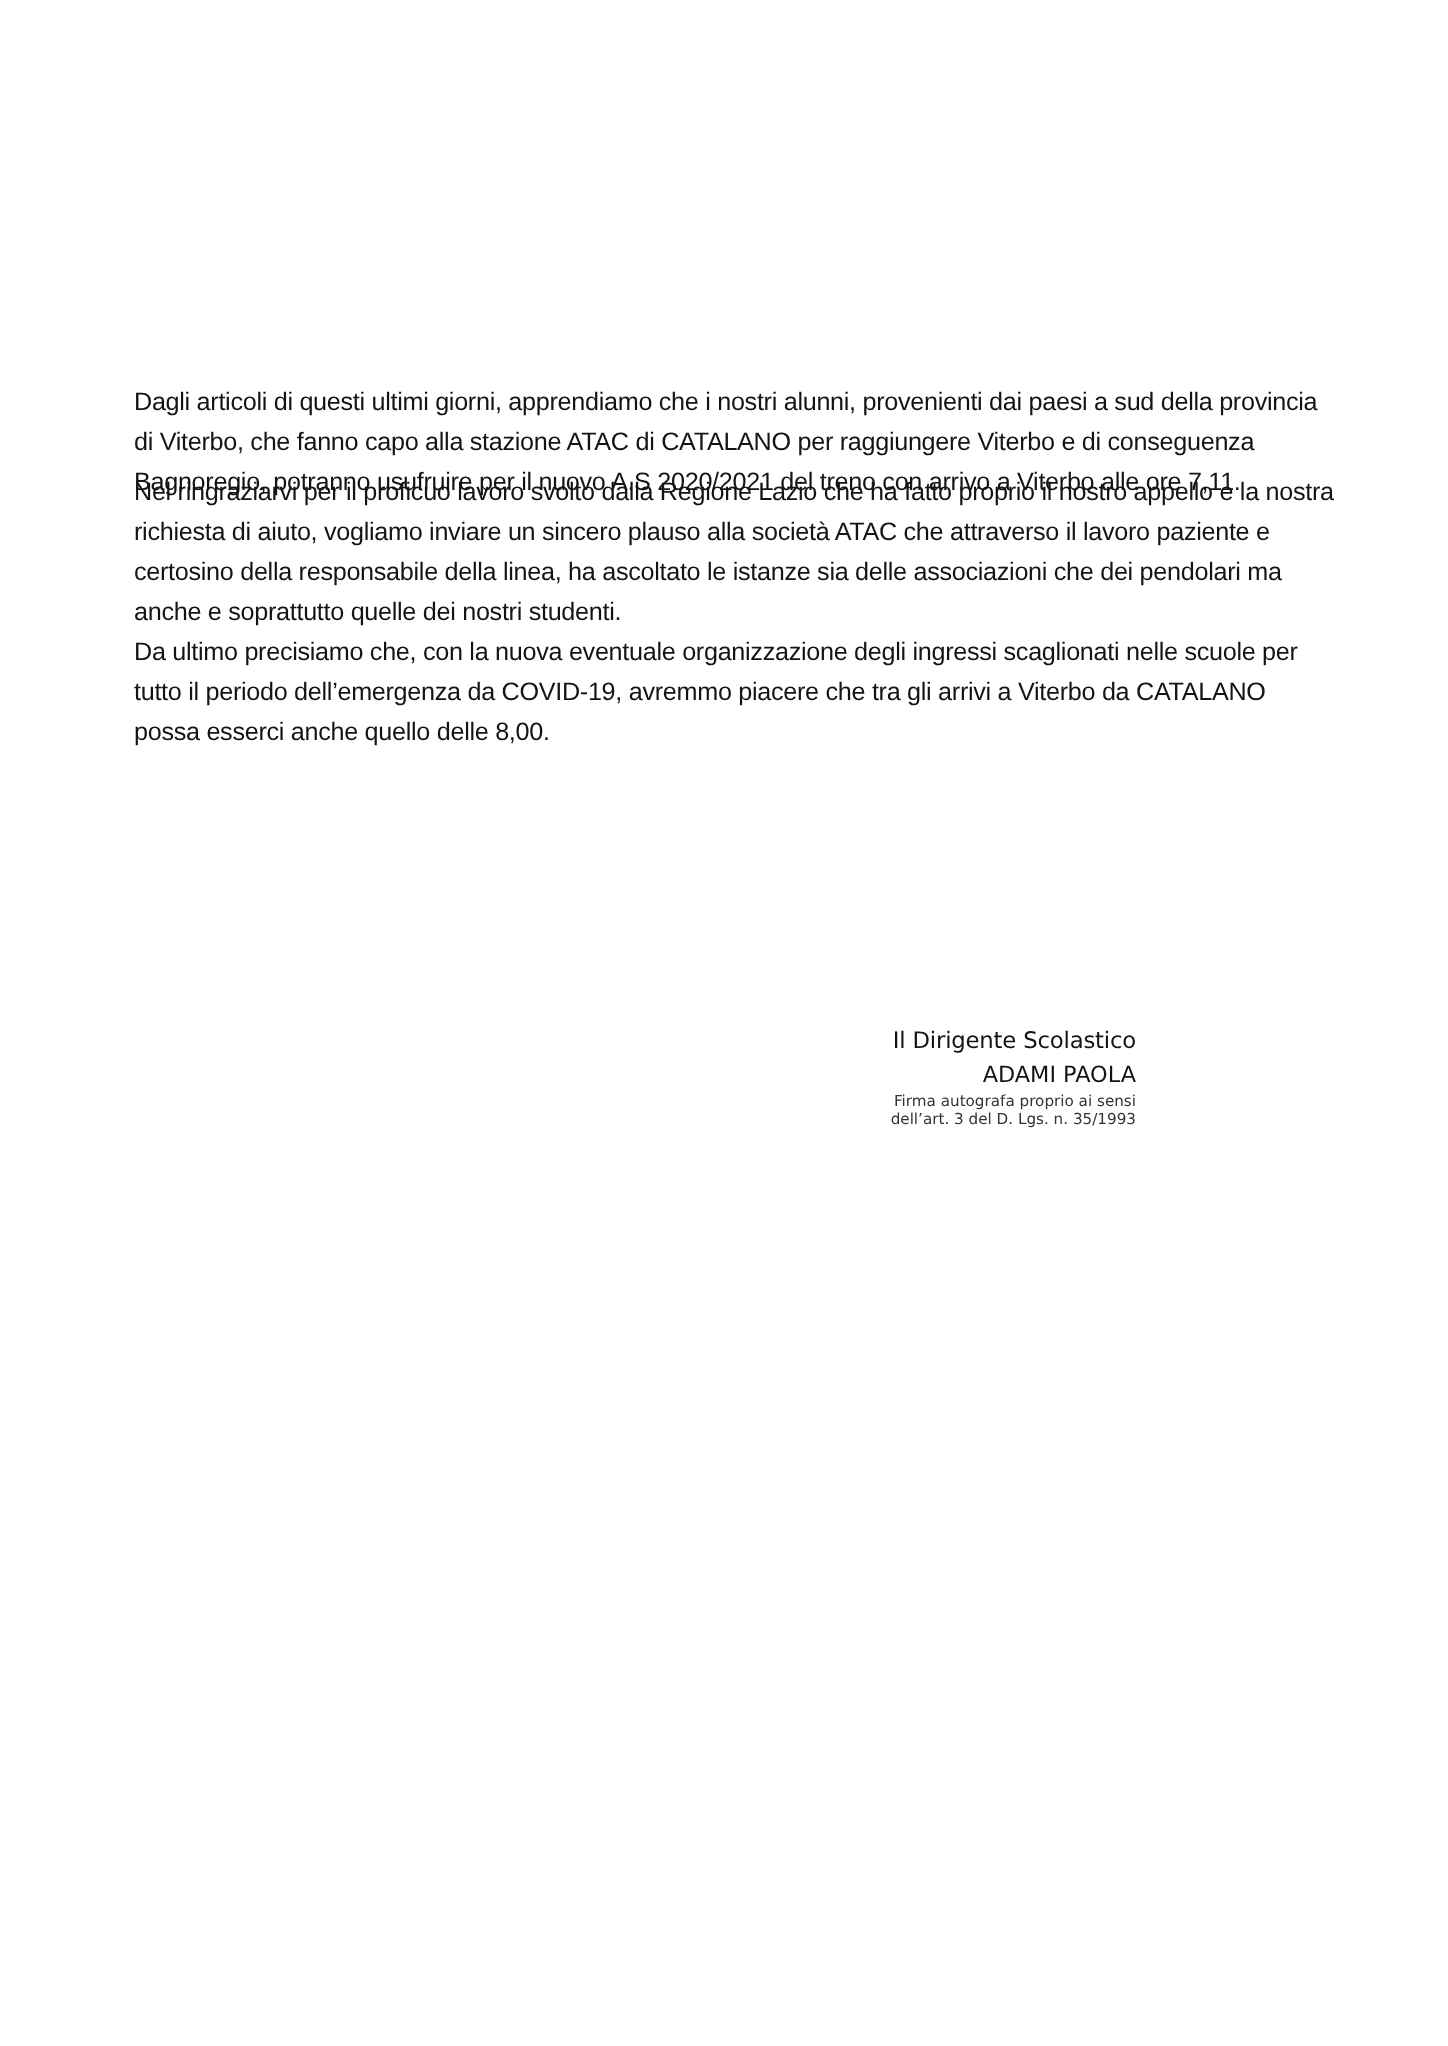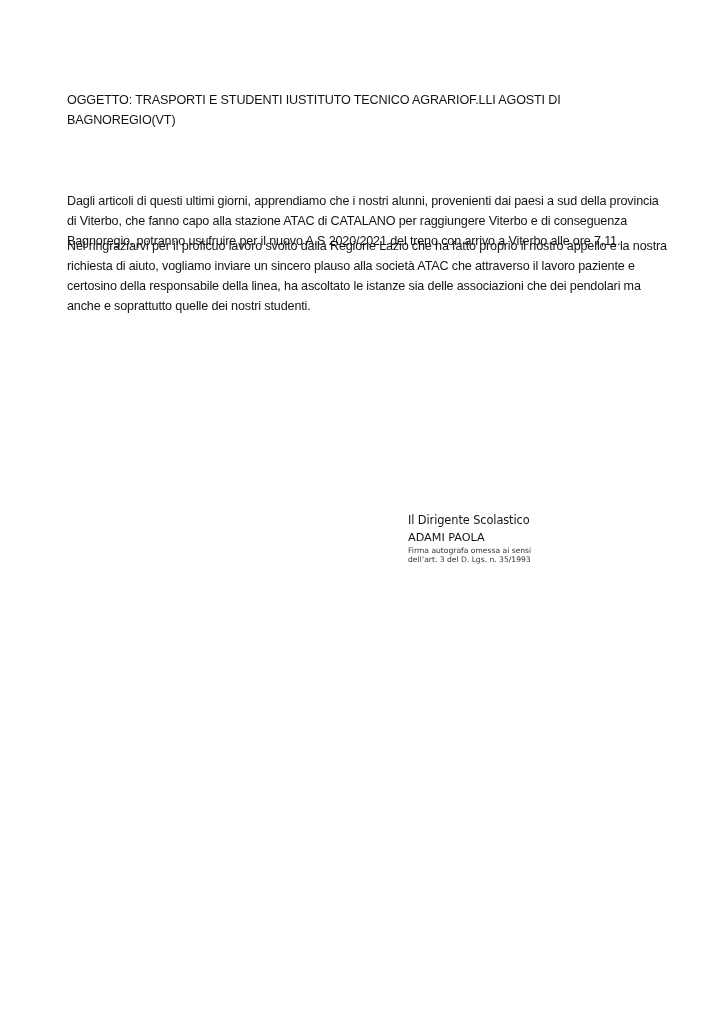--- a/index.html
+++ b/index.html
@@ -39,21 +39,21 @@
     #p2 { top: 236px; }
     #p3 { top: 316px; }
     #p4 { top: 376px; }
     #place-date { top: 415px; }
 
     .signature {
       position: absolute;
       left: 408px;
       top: 512px;
       width: 160px;
-      text-align: left;
+      text-align: right;
       font-family: "DejaVu Sans", sans-serif;
       color: #141414;
     }
     .sig-role {
       font-size: 11.4px;
       line-height: 16px;
       letter-spacing: -0.1px;
       white-space: nowrap;
     }
     .sig-name {
@@ -67,23 +67,23 @@
       line-height: 9px;
       color: #333333;
       white-space: nowrap;
       margin-top: 0px;
     }
   </style>
 </head>
 <body>
 
 <div class="page">
-  <p id="subject" class="body-text">OGGETTO: TRASPORTI E STUDENTI IUSTITUTO TECNICO AGRARIOF.LLI AGOSTI DI BAGNOREGIO(VT)</p>
   <p id="p1" class="body-text">Dagli articoli di questi ultimi giorni, apprendiamo che i nostri alunni, provenienti dai paesi a sud della provincia di Viterbo, che fanno capo alla stazione ATAC di CATALANO per raggiungere Viterbo e di conseguenza Bagnoregio, potranno usufruire per il nuovo A.S 2020/2021 del treno con arrivo a Viterbo alle ore 7,11.</p>
   <p id="p2" class="body-text">Nel ringraziarvi per il proficuo lavoro svolto dalla Regione Lazio che ha fatto proprio il nostro appello e la nostra richiesta di aiuto, vogliamo inviare un sincero plauso alla società ATAC che attraverso il lavoro paziente e certosino della responsabile della linea, ha ascoltato le istanze sia delle associazioni che dei pendolari ma anche e soprattutto quelle dei nostri studenti.</p>
+  <p id="p3" class="body-text">Da ultimo precisiamo che, con la nuova eventuale organizzazione degli ingressi scaglionati nelle scuole per tutto il periodo dell’emergenza da COVID-19, avremmo piacere che tra gli arrivi a Viterbo da CATALANO possa esserci anche quello delle 8,00.</p>
 
   <div class="signature">
     <div class="sig-role">Il Dirigente Scolastico</div>
     <div class="sig-name">ADAMI PAOLA</div>
-    <div class="sig-note">Firma autografa omessa ai sensi</div>
+    <div class="sig-note">Firma autografa proprio ai sensi</div>
     <div class="sig-note">dell’art. 3 del D. Lgs. n. 35/1993</div>
   </div>
 </div>
 
 </body></html>

